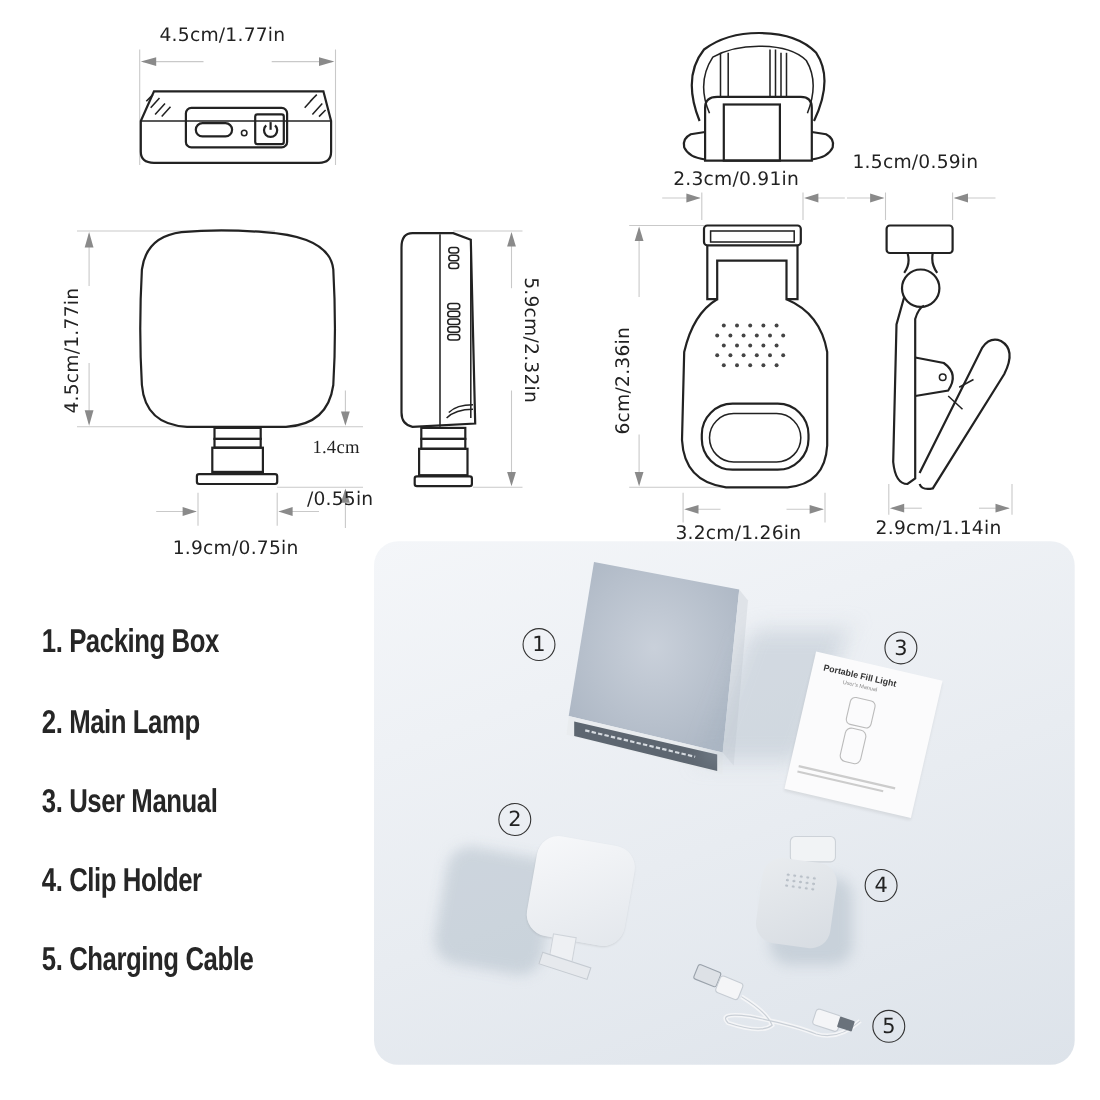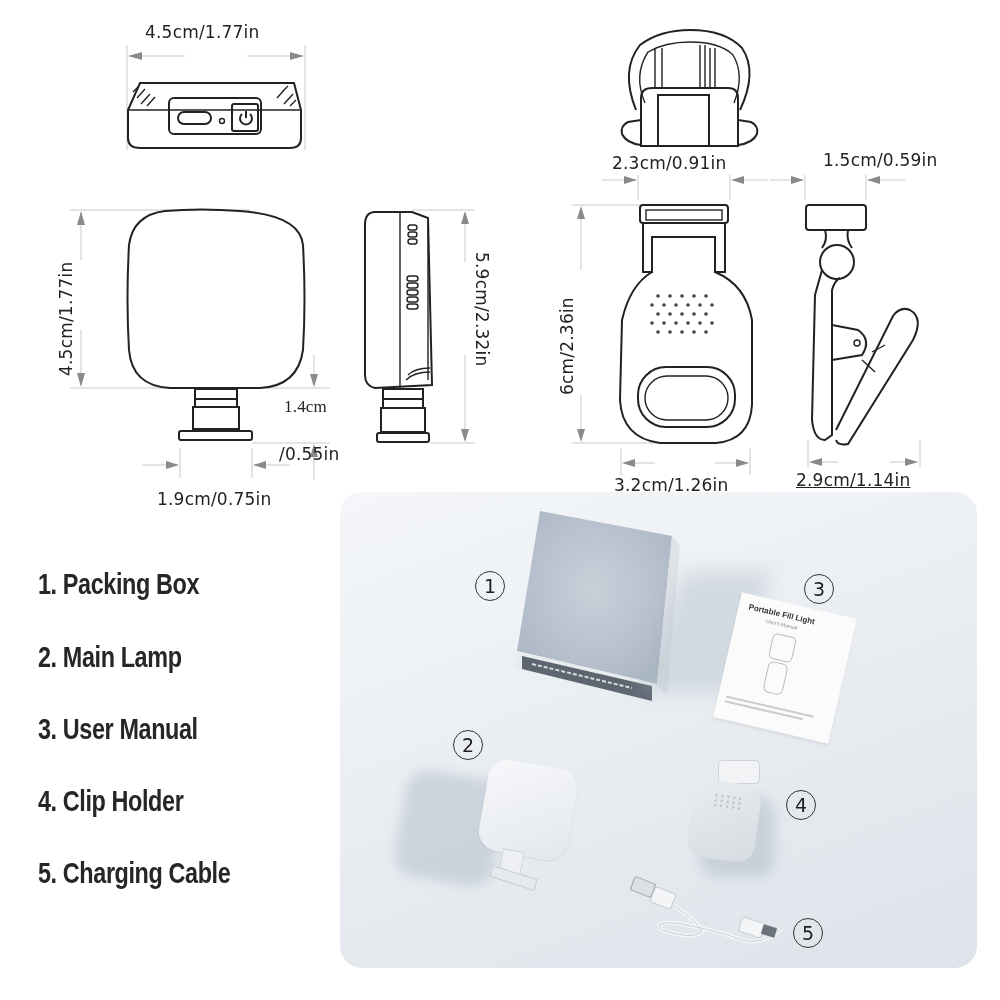--- a/index.html
+++ b/index.html
@@ -63,21 +63,21 @@
   <line class="gl" x1="602" y1="180" x2="636" y2="180"></line>
   <polygon class="ar" points="637,180 624,176 624,184"></polygon>
   <line class="gl" x1="733" y1="180" x2="768" y2="180"></line>
   <polygon class="ar" points="731,180 744,176 744,184"></polygon>
   <line class="gl" x1="770" y1="180" x2="803" y2="180"></line>
   <polygon class="ar" points="804,180 791,176 791,184"></polygon>
   <line class="gl" x1="868" y1="180" x2="905" y2="180"></line>
   <polygon class="ar" points="867,180 880,176 880,184"></polygon>
 </svg>
 <div class="dim" style="left:612px;top:153px;">2.3cm/0.91in</div>
-<div class="dim" style="left:775px;top:150px;margin-left:48px;">1.5cm/0.59in</div>
+<div class="dim" style="left:775px;top:138px;">1.5cm/0.59in</div>
 
 <div class="dim vert" style="left:56px;top:376px;transform:rotate(-90deg);">4.5cm/1.77in</div>
 <svg width="1000" height="1000" style="left:0;top:0;">
   <line class="gl" x1="70" y1="210" x2="250" y2="210"></line>
   <line class="gl" x1="70" y1="388" x2="330" y2="388"></line>
   <line class="gl" x1="81" y1="213" x2="81" y2="260"></line>
   <line class="gl" x1="81" y1="330" x2="81" y2="385"></line>
   <polygon class="ar" points="81,211 77,225 85,225"></polygon>
   <polygon class="ar" points="81,387 77,373 85,373"></polygon>
   <path class="ln" d="M165,211 Q200,208 240,211 Q300,215 303,245 Q306,300 303,350 Q298,386 260,388 L170,388 Q132,386 129,350 Q126,300 129,245 Q133,215 165,211 Z"></path>
@@ -191,21 +191,21 @@
   <circle class="ln1" cx="857" cy="343" r="3"></circle>
   <path class="ln" d="M836,440 Q838,446 848,444 L913,340 Q924,318 910,310 Q900,306 893,316 L836,430"></path>
   <path class="ln1" d="M872,352 L885,345 M862,360 L875,372"></path>
   <line class="gl" x1="808" y1="440" x2="808" y2="468"></line>
   <line class="gl" x1="920" y1="440" x2="920" y2="468"></line>
   <line class="gl" x1="811" y1="462" x2="838" y2="462"></line>
   <polygon class="ar" points="809,462 822,458 822,466"></polygon>
   <line class="gl" x1="890" y1="462" x2="917" y2="462"></line>
   <polygon class="ar" points="918,462 905,458 905,466"></polygon>
 </svg>
-<div class="dim" style="left:796px;top:470px;text-decoration:underline;">2.9cm/1.14in</div>
+<div class="dim" style="left:796px;top:470px;">2.9cm/1.14in</div>
 
 <div class="list" style="top:567px;">1. Packing Box</div>
 <div class="list" style="top:640px;">2. Main Lamp</div>
 <div class="list" style="top:712px;">3. User Manual</div>
 <div class="list" style="top:784px;">4. Clip Holder</div>
 <div class="list" style="top:856px;">5. Charging Cable</div>
 
 <div class="panel">
 
   <div class="abs" style="left:172px;top:14px;width:170px;height:200px;">

